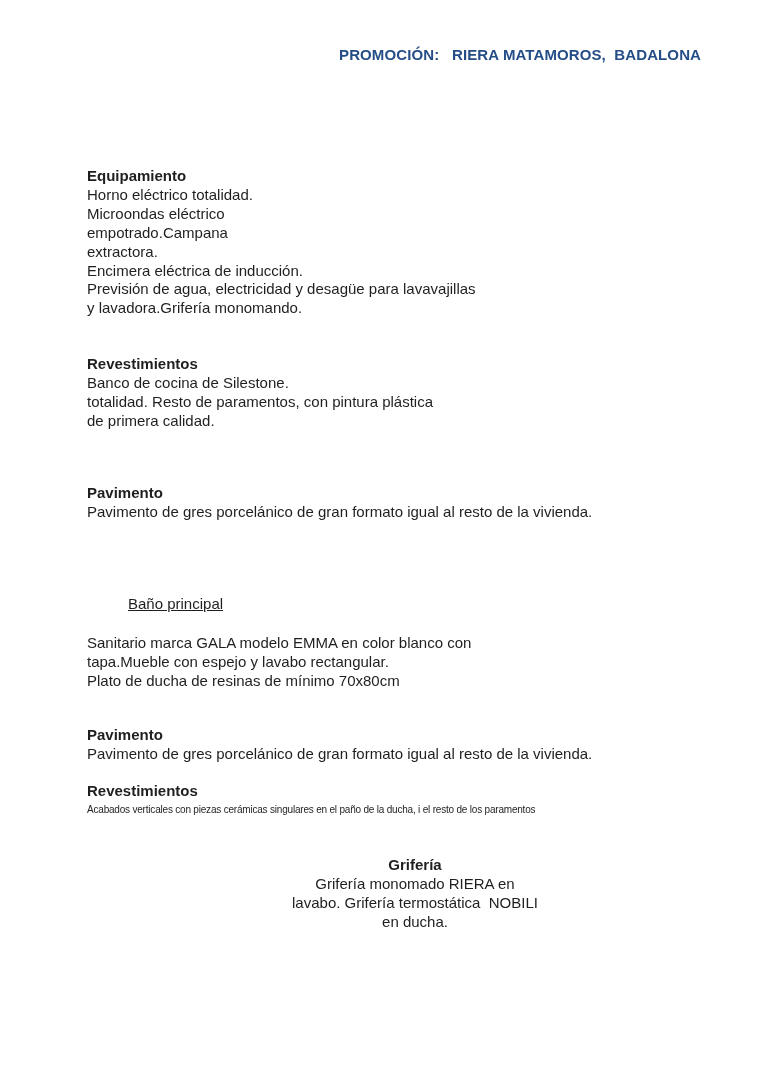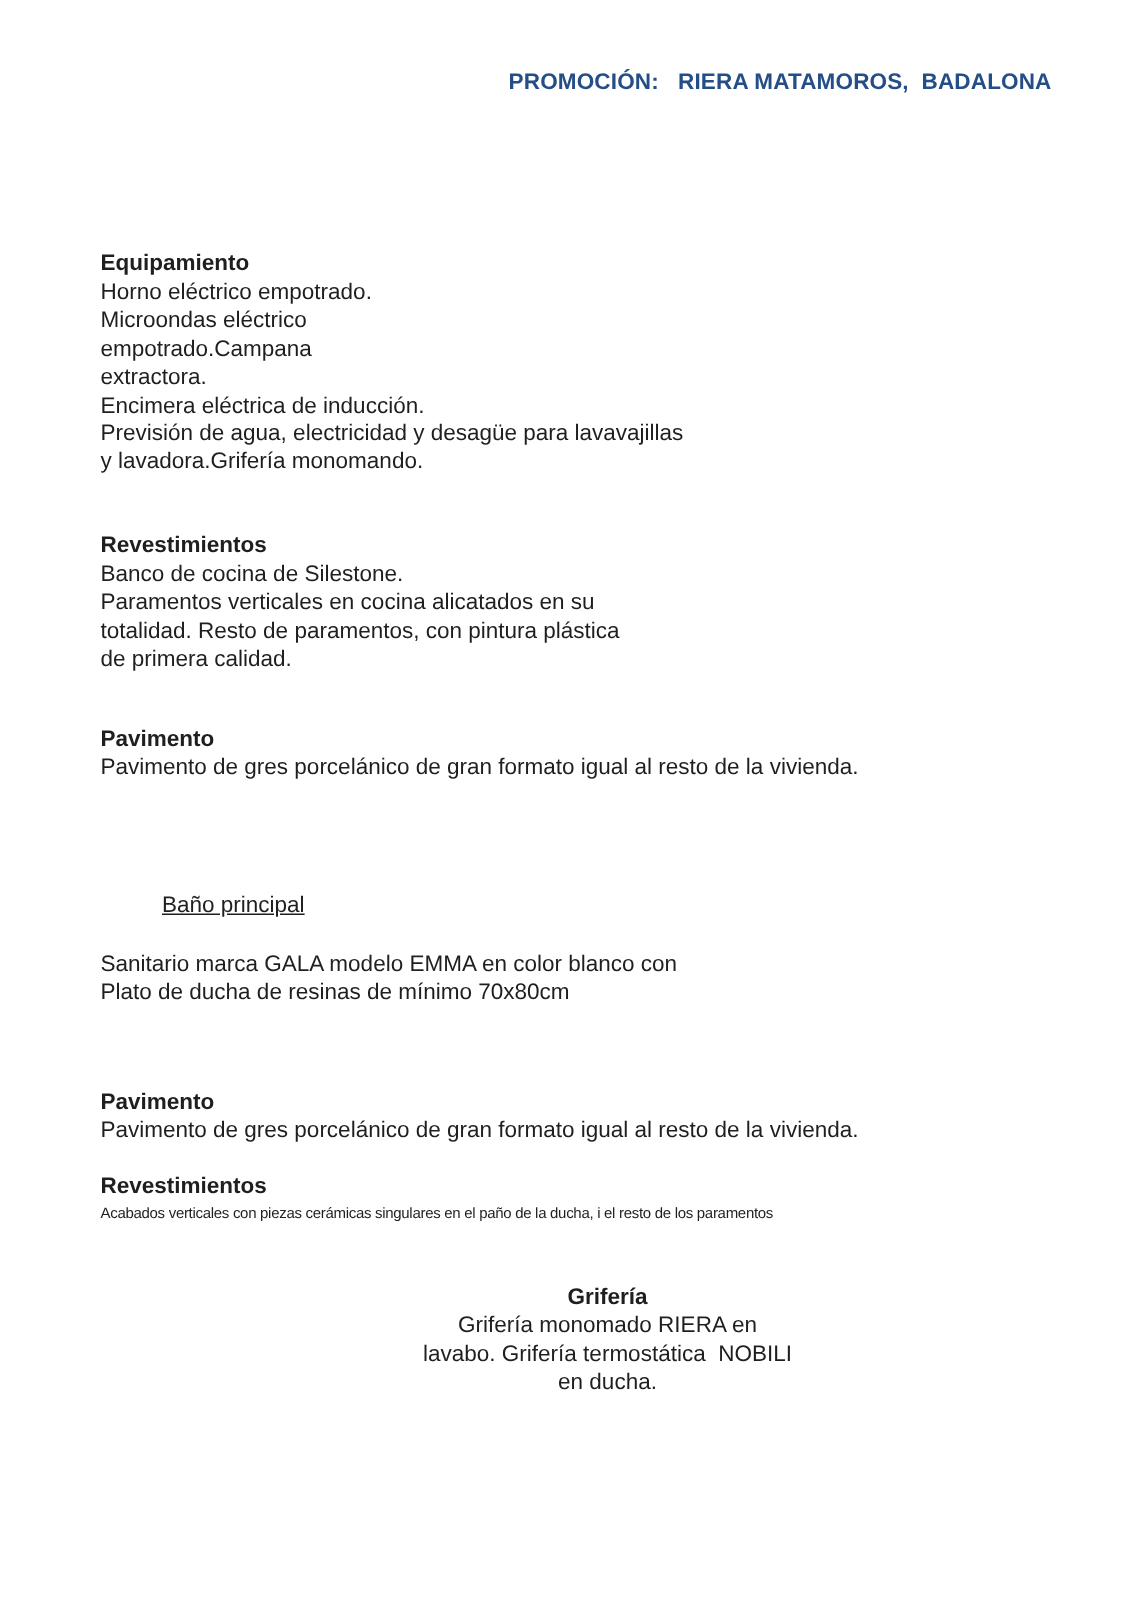--- a/index.html
+++ b/index.html
@@ -21,21 +21,21 @@
     top: 46px;
     right: 62px;
     font-size: 15px;
     font-weight: 700;
     color: #254E87;
     white-space: pre;
     letter-spacing: 0.1px;
   }
   .sec {
     position: absolute;
-    left: 67px;
+    left: 87px;
     right: 20px;
     font-size: 15px;
     line-height: 18.9px;
   }
   .sec-title {
     font-weight: 700;
     white-space: pre;
   }
   .sec-title.underlined {
     font-weight: 400;
@@ -60,48 +60,48 @@
 </style>
 </head>
 <body>
 
 <div class="page">
 
   <div class="doc-header">PROMOCIÓN:   RIERA MATAMOROS,  BADALONA</div>
 
   <section class="sec sec-0">
     <div class="sec-title">Equipamiento</div>
-    <div class="line">Horno eléctrico empotrado.</div>
+    <div class="line">Horno eléctrico totalidad.</div>
     <div class="line">Microondas eléctrico</div>
     <div class="line">empotrado.Campana</div>
     <div class="line">extractora.</div>
     <div class="line">Encimera eléctrica de inducción.</div>
     <div class="line">Previsión de agua, electricidad y desagüe para lavavajillas</div>
     <div class="line">y lavadora.Grifería monomando.</div>
   </section>
 
   <section class="sec sec-1">
     <div class="sec-title">Revestimientos</div>
     <div class="line">Banco de cocina de Silestone.</div>
-    <div class="line">Paramentos verticales en cocina alicatados en su</div>
     <div class="line">totalidad. Resto de paramentos, con pintura plástica</div>
     <div class="line">de primera calidad.</div>
   </section>
 
   <section class="sec sec-2">
     <div class="sec-title">Pavimento</div>
     <div class="line">Pavimento de gres porcelánico de gran formato igual al resto de la vivienda.</div>
   </section>
 
   <section class="sec sec-3">
     <div class="sec-title underlined">Baño principal</div>
   </section>
 
   <section class="sec sec-4">
     <div class="line">Sanitario marca GALA modelo EMMA en color blanco con</div>
+    <div class="line">tapa.Mueble con espejo y lavabo rectangular.</div>
     <div class="line">Plato de ducha de resinas de mínimo 70x80cm</div>
   </section>
 
   <section class="sec sec-5">
     <div class="sec-title">Pavimento</div>
     <div class="line">Pavimento de gres porcelánico de gran formato igual al resto de la vivienda.</div>
   </section>
 
   <section class="sec sec-6">
     <div class="sec-title">Revestimientos</div>

